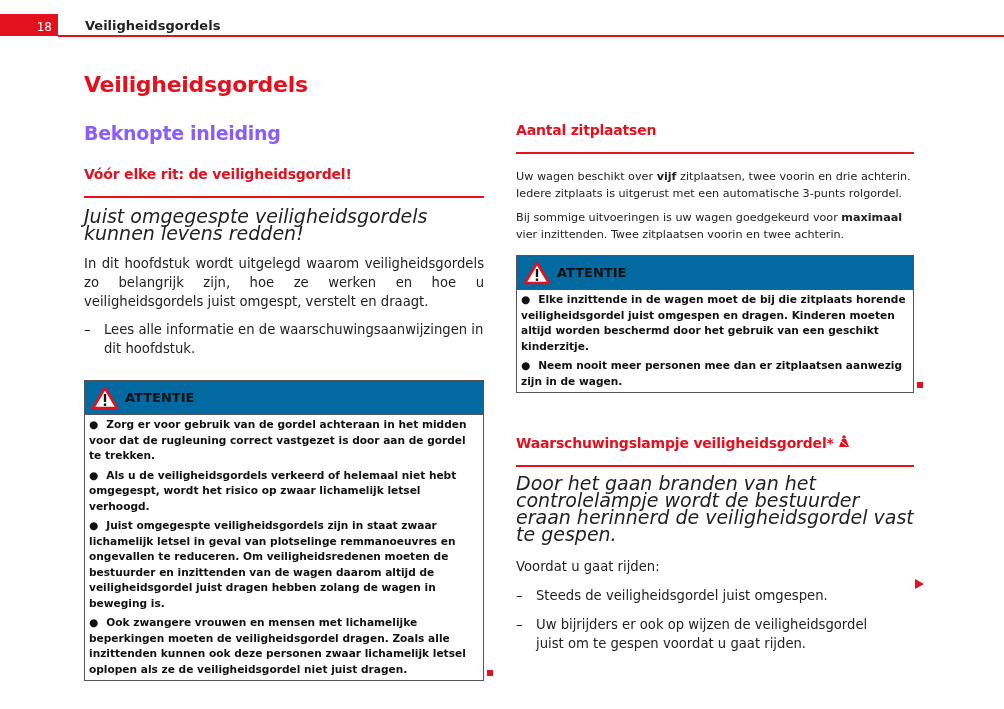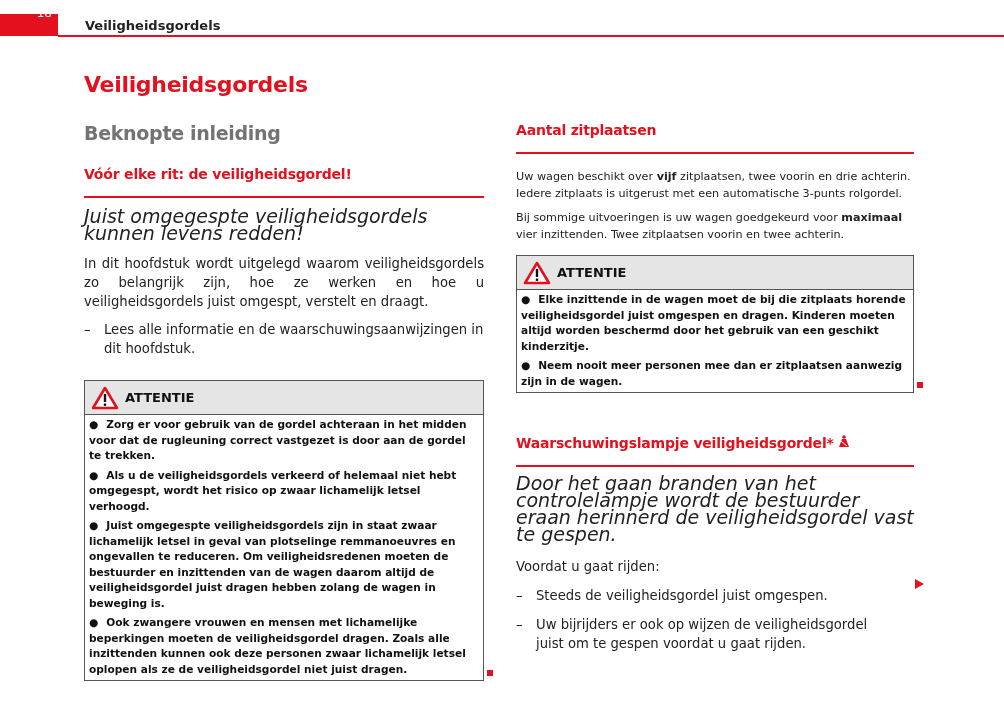--- a/index.html
+++ b/index.html
@@ -1,38 +1,38 @@
 <!DOCTYPE html>
 <html><head>
 <meta charset="utf-8">
 <style>
   html, body { margin:0; padding:0; background:#fff; }
   body { width:1004px; height:709px; position:relative; overflow:hidden;
          font-family:"DejaVu Sans", sans-serif; color:#1a1a1a; }
 
   
   #hdr-block { position:absolute; left:0; top:14px; width:58px; height:22px; background:#e3101e; }
-  #hdr-num { position:absolute; right:6px; bottom:16px; color:#fff; font-weight:normal; font-size:12px; }
+  #hdr-num { position:absolute; right:6px; bottom:2px; color:#fff; font-weight:normal; font-size:12px; }
   #hdr-title { position:absolute; left:85px; top:18px; font-size:13px; font-weight:bold; color:#222; }
   #hdr-line { position:absolute; left:58px; top:35px; width:946px; height:2px; background:#e3101e; }
 
   .abs { position:absolute; }
   #h1 { left:84px; top:72px; font-size:22px; font-weight:bold; color:#e3101e; letter-spacing:-0.3px; }
-  #h2 { left:84px; top:122px; font-size:19px; font-weight:bold; color:#737373; letter-spacing:-0.3px; }
+  #h2 { left:84px; top:122px; font-size:19px; font-weight:bold; color:#8b5cf6; letter-spacing:-0.3px; }
 
   .sec-head { font-size:14px; font-weight:bold; color:#e3101e; border-bottom:2px solid #e3101e;
               padding-bottom:14px; letter-spacing:-0.2px; }
   .lead { font-style:italic; font-size:19px; line-height:17px; color:#222; }
   .body { font-size:13.2px; line-height:19px; color:#222; }
   .small { font-size:11.2px; line-height:17px; color:#222; }
   .dash-item { position:relative; padding-left:20px; }
   .dash-item .dash { position:absolute; left:0; top:0; }
 
   .warn { border:1px solid #555; background:#fff; }
-  .warn-head { background:#e5e5e5; border-bottom:1px solid #555; height:33px; display:flex; align-items:center; padding-left:6px; }
+  .warn-head { background:#0369a1; border-bottom:1px solid #555; height:33px; display:flex; align-items:center; padding-left:6px; }
   .warn-head .lbl { font-weight:bold; font-size:13px; margin-left:6px; color:#111; }
   .warn-body { padding:2px 4px 3px 4px; font-size:10.6px; font-weight:bold; line-height:15.5px; color:#111; }
   .warn-body p { margin:0 0 4px 0; }
   .warn-body p:last-child { margin-bottom:0; }
   .bullet { margin-right:8px; }
   .end-sq { position:absolute; width:6px; height:6px; background:#e3101e; }
   .b { font-weight:bold; }
 </style>
 </head>
 <body>

